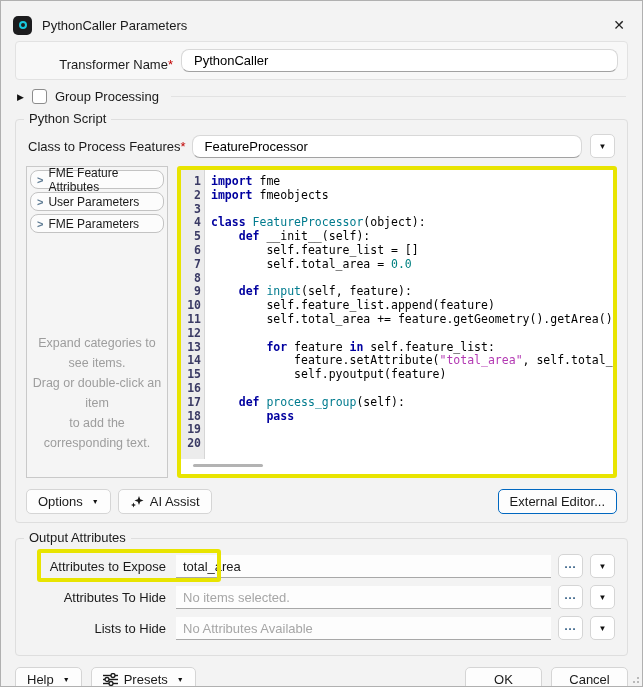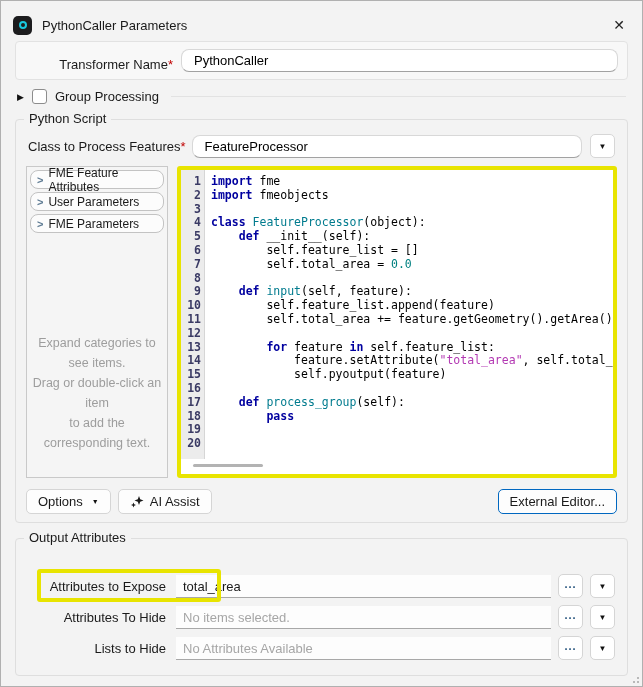--- a/index.html
+++ b/index.html
@@ -201,21 +201,21 @@
           <path d="M3.5 7.5 L4.2 9.3 L6 10 L4.2 10.7 L3.5 12.5 L2.8 10.7 L1 10 L2.8 9.3 Z" fill="#1a1a1a"></path>
         </svg>
         <span>AI Assist</span>
       </button>
       <button class="btn external-btn">
         <span>External Editor...</span>
       </button>
     </div>
   </div>
 
-  <div class="group-box" style="padding-top:28px;">
+  <div class="group-box" style="padding-top:8px;">
     <span class="group-label">Output Attributes</span>
 
     <div class="oa-row">
       <div class="hl-overlay"></div>
       <span class="oa-label">Attributes to Expose</span>
       <div class="oa-field"><span>total_area</span></div>
       <span class="mini-btn dots">
           <span>...</span>
         </span>
       <span class="mini-btn dropdown">

